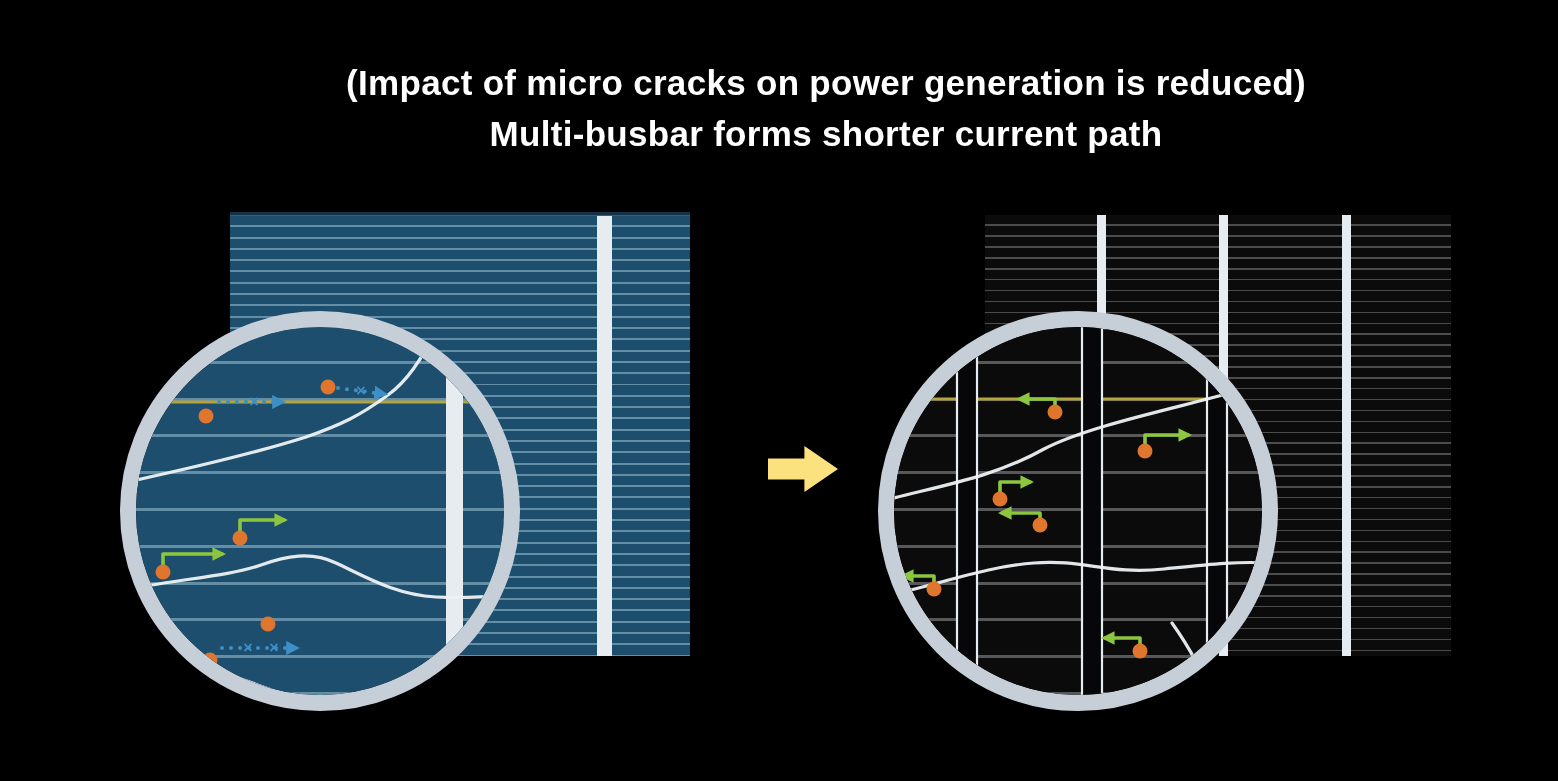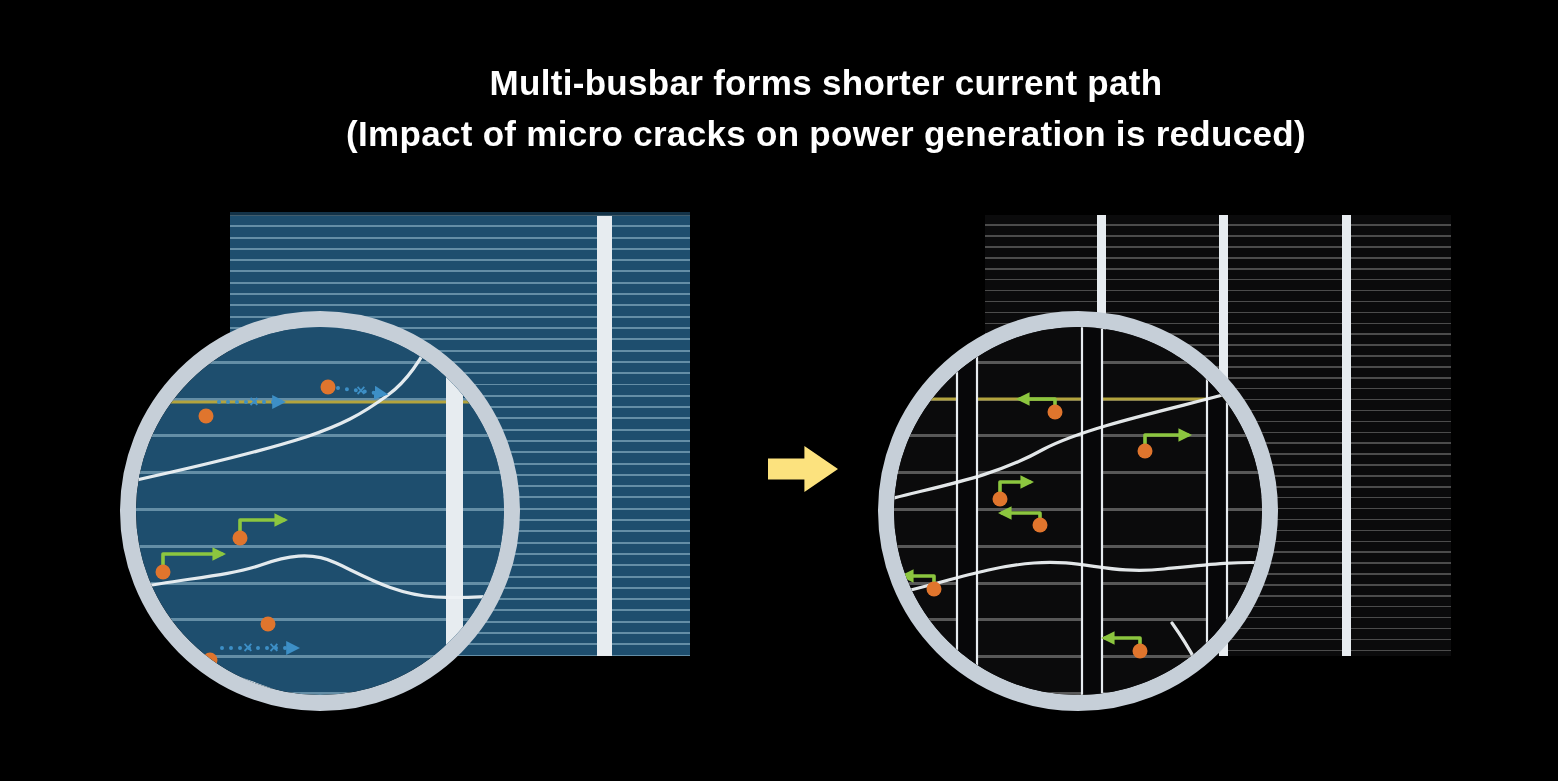--- a/index.html
+++ b/index.html
@@ -53,22 +53,22 @@
   .xmark{font:bold 16px "Liberation Sans",sans-serif;fill:var(--blocked-blue);text-anchor:middle;}
   .ribbon{fill:#070709;stroke:var(--busbar-light);stroke-width:2.2;}
   .lensbar{fill:var(--busbar-light);}
 </style>
 </head>
 <body>
 
 <div class="stage">
 
   <div class="title">
+    <div>(Impact of micro cracks on power generation is reduced)</div>
     <div>Multi-busbar forms shorter current path</div>
-    <div>(Impact of micro cracks on power generation is reduced)</div>
   </div>
 
   <div class="cell cell-left">
     <div class="busbar bb-left"></div>
   </div>
 
   <div class="cell cell-right">
     <div class="busbar bb-r1"></div>
     <div class="busbar bb-r2"></div>
     <div class="busbar bb-r3"></div>

